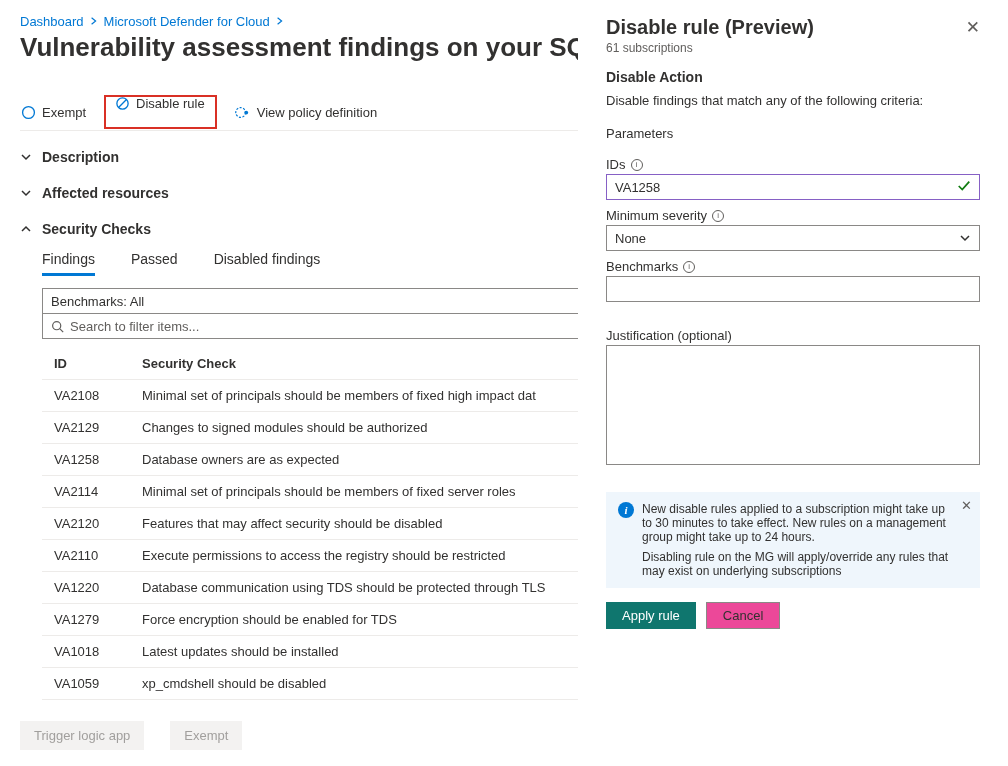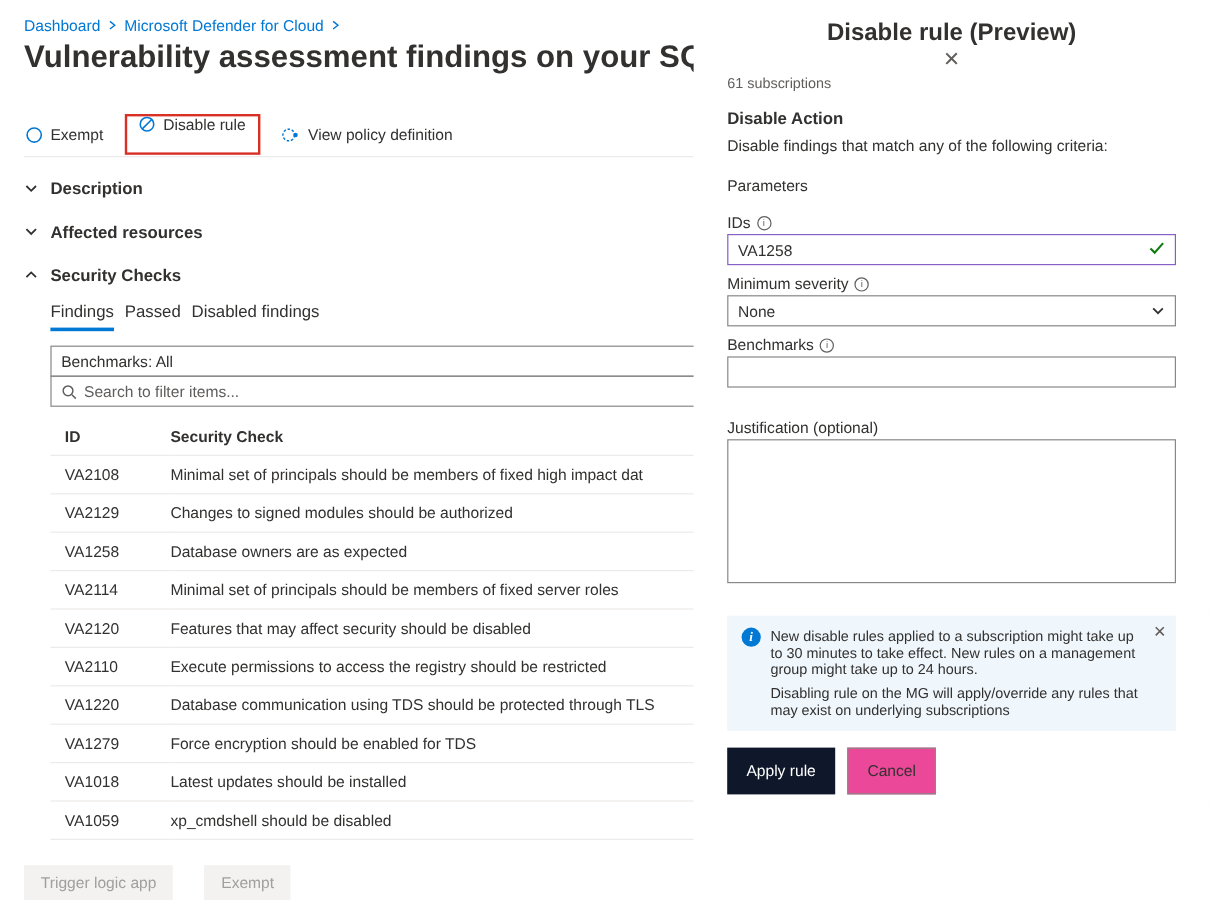--- a/index.html
+++ b/index.html
@@ -41,21 +41,21 @@
     border: 2px solid #d93025; padding: 6px 10px 24px 8px; margin: -8px 0;
   }
   .sections { margin-top: 8px; }
   .sec-head {
     display: flex; align-items: center; gap: 10px;
     font-weight: 600; font-size: 14px; padding: 10px 0; cursor: pointer;
   }
   .caret { width: 12px; height:12px; display:flex; align-items:center; justify-content:center; }
   .caret svg { width: 12px; height: 12px; stroke: #323130; stroke-width:1.5; fill:none; }
   .tabs {
-    display: flex; gap: 9px; margin: 4px 0 12px 22px; font-size: 14px;
+    display: flex; gap: 36px; margin: 4px 0 12px 22px; font-size: 14px;
   }
   .tab { padding-bottom: 6px; cursor: pointer; color:#323130; }
   .tab.active { color:#323130; border-bottom: 3px solid #0078d4; font-weight:400; }
   .filter-row { margin-left: 22px; margin-right: 0; }
   .filter-box, .search-box {
     border: 1px solid #8a8886; height: 26px; display:flex; align-items:center;
     padding: 0 8px; font-size: 13px; color:#323130; margin-bottom:-1px;
   }
   .search-box { color:#605e5c; gap:6px; }
   .search-box svg { width:13px; height:13px; stroke:#605e5c; fill:none; stroke-width:1.5; }
@@ -78,21 +78,21 @@
     background:#f3f2f1; border:none; color:#a19f9d; padding:7px 14px; font-size:13px;
     cursor:default;
   }
 
   
   .panel {
     position:absolute; right:0; top:0; width:430px; height:766px; background:#fff;
     border-left:0px solid #edebe9; padding: 12px 28px 20px 28px;
   }
   .panel h2 {
-    font-size:20px; font-weight:600; margin:4px 0 0 0; display:flex; justify-content:space-between; align-items:center;flex-direction:column;
+    font-size:20px; font-weight:600; margin:4px 0 0 0; display:flex; justify-content:space-between; align-items:center;
   }
   .close-x { cursor:pointer; font-size:17px; font-weight:400; color:#605e5c; }
   .sub { font-size:12px; color:#605e5c; margin:2px 0 14px 0; }
   .panel h3 { font-size:14px; font-weight:600; margin:0 0 8px 0; }
   .desc { font-size:13px; margin-bottom:18px; }
   .plabel { font-size:13px; margin-bottom:2px; margin-top:8px; display:flex; align-items:center; gap:5px;}
   .info-ic { width:12px; height:12px; border:1px solid #605e5c; border-radius:50%; display:inline-flex; align-items:center; justify-content:center; font-size:8px; color:#605e5c;}
   .pinput {
     width:100%; height:26px; border:1px solid #8a8886; padding:0 8px; font-size:13px;
     display:flex; align-items:center; justify-content:space-between;
@@ -110,21 +110,21 @@
     margin-top:24px; position:relative; display:flex; gap:8px;
   }
   .notice .info-blue {
     width:16px; height:16px; background:#0078d4; color:#fff; border-radius:50%;
     display:flex; align-items:center; justify-content:center; font-size:11px; font-weight:700; flex:none;
     font-family: Georgia, serif; font-style: italic;
   }
   .notice .dismiss { position:absolute; right:8px; top:6px; font-size:13px; color:#605e5c; cursor:pointer;}
   .panel-actions { display:flex; gap:10px; margin-top:14px; }
   .btn-primary {
-    background:#0f172a; color:#fff; border:none; padding:12px 16px; font-size:13px; cursor:pointer;
+    background:#0f766e; color:#fff; border:none; padding:0 16px; font-size:13px; cursor:pointer;
   }
   .btn-secondary {
     background:#ec4899; color:#323130; border:1px solid #8a8886; padding:5px 16px; font-size:13px; cursor:pointer;
   }
   .sectlbl { font-size:13px; margin-top:6px; margin-bottom:16px; }
 </style>
 </head>
 <body>
 
 <div class="main">

